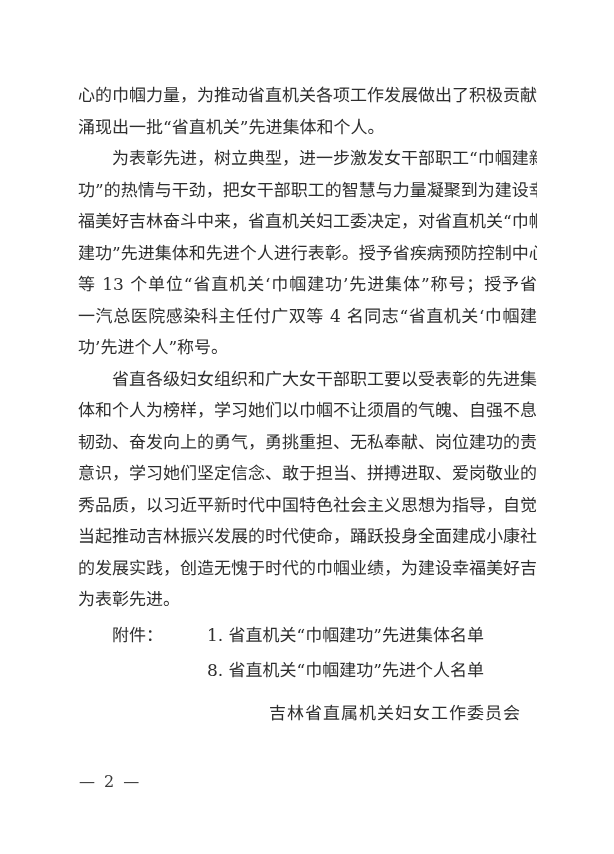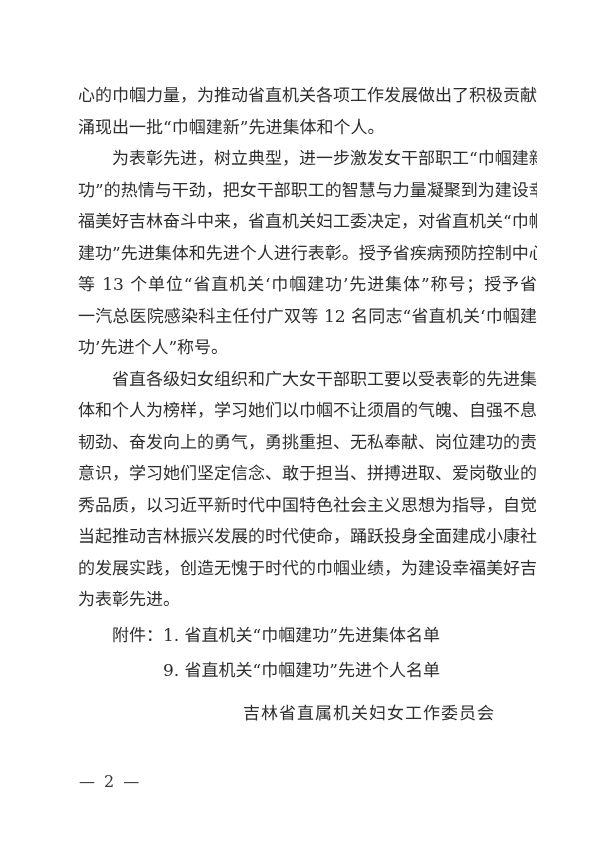--- a/index.html
+++ b/index.html
@@ -41,27 +41,28 @@
     align-items: flex-start;
     margin-left: 34px;
     margin-top: 2px;
   }
   .att-label {
     line-height: 35px;
     flex: 0 0 auto;
   }
   .att-items {
     flex: 1 1 auto;
+    margin-left: 44px;
   }
   .att-line {
     line-height: 35px;
   }
   .sign-block {
     width: fit-content;
-    margin: 8px 42px 0 auto;
+    margin: 8px 16px 0 auto;
     text-align: center;
   }
   .sign-org {
     line-height: 35px;
     letter-spacing: 1px;
   }
   .sign-date {
     line-height: 35px;
   }
   .page-number {
@@ -75,43 +76,43 @@
   }
 </style>
 </head>
 <body>
 
 <div class="page" style="color: rgb(46, 46, 46); background: rgb(255, 255, 255);">
 
   <div class="doc-body">
     <div id="paragraphs-container">
         <div class="line">心的巾帼力量，为推动省直机关各项工作发展做出了积极贡献，</div>
-        <div class="line last">涌现出一批“巾帼建新”先进集体和个人。</div>
+        <div class="line last">涌现出一批“省直机关”先进集体和个人。</div>
         <div class="line indent">为表彰先进，树立典型，进一步激发女干部职工“巾帼建新</div>
         <div class="line">功”的热情与干劲，把女干部职工的智慧与力量凝聚到为建设幸</div>
         <div class="line">福美好吉林奋斗中来，省直机关妇工委决定，对省直机关“巾帼</div>
         <div class="line">建功”先进集体和先进个人进行表彰。授予省疾病预防控制中心</div>
         <div class="line">等 13 个单位“省直机关‘巾帼建功’先进集体”称号；授予省</div>
-        <div class="line">一汽总医院感染科主任付广双等 12 名同志“省直机关‘巾帼建</div>
+        <div class="line">一汽总医院感染科主任付广双等 4 名同志“省直机关‘巾帼建</div>
         <div class="line last">功’先进个人”称号。</div>
         <div class="line indent">省直各级妇女组织和广大女干部职工要以受表彰的先进集</div>
         <div class="line">体和个人为榜样，学习她们以巾帼不让须眉的气魄、自强不息的</div>
         <div class="line">韧劲、奋发向上的勇气，勇挑重担、无私奉献、岗位建功的责任</div>
         <div class="line">意识，学习她们坚定信念、敢于担当、拼搏进取、爱岗敬业的优</div>
         <div class="line">秀品质，以习近平新时代中国特色社会主义思想为指导，自觉担</div>
         <div class="line">当起推动吉林振兴发展的时代使命，踊跃投身全面建成小康社会</div>
         <div class="line">的发展实践，创造无愧于时代的巾帼业绩，为建设幸福美好吉林</div>
         <div class="line last">为表彰先进。</div>
       </div>
 
     <div class="attachments">
       <span class="att-label">附件：</span>
       <div class="att-items" id="attachment-items">
           <div class="att-line">1. 省直机关“巾帼建功”先进集体名单</div>
-          <div class="att-line">9. 省直机关“巾帼建功”先进个人名单</div>
+          <div class="att-line">8. 省直机关“巾帼建功”先进个人名单</div>
         </div>
     </div>
 
     <div class="sign-block">
       <div class="sign-org">吉林省直属机关妇女工作委员会</div>
     </div>
   </div>
 
   <div class="page-number">— 2 —</div>
 

